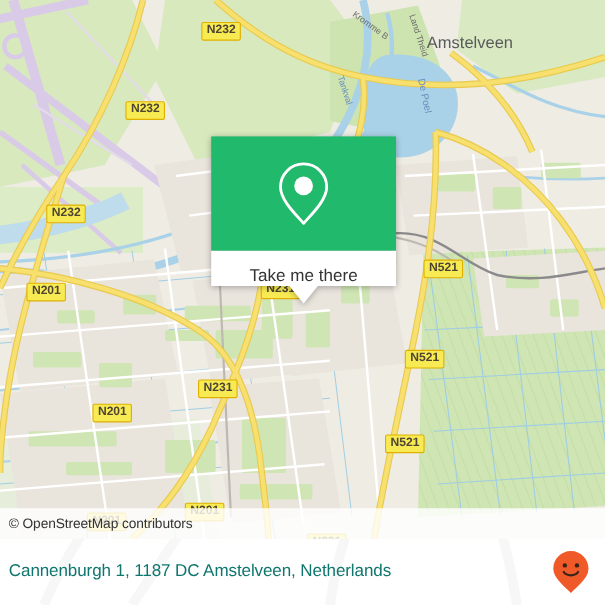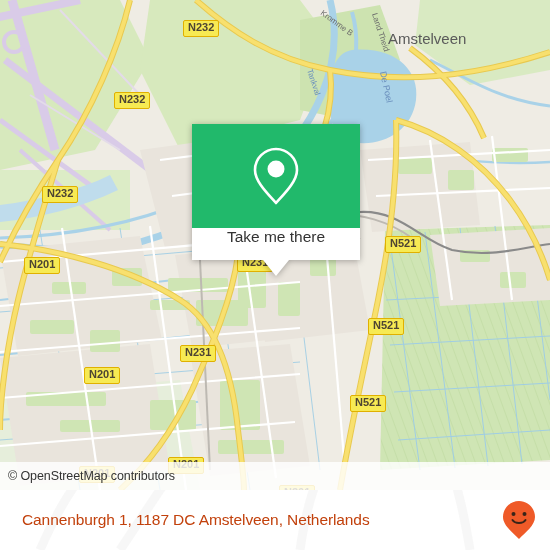--- a/index.html
+++ b/index.html
@@ -58,21 +58,21 @@
     height: 104px;
     background: #21b96b;
     display: flex;
     align-items: center;
     justify-content: center;
   }
   #popup-body {
     height: 32px;
     background: #ffffff;
     display: flex;
-    align-items: flex-start;
+    align-items: flex-end;
     justify-content: center;
   }
   #popup-label {
     font-size: 15.5px;
     color: #333333;
   }
   #popup-tail {
     position: absolute;
     left: 50%;
     top: 136px;
@@ -97,23 +97,23 @@
   }
   #footer-watermark {
     position: absolute;
     left: 0; top: -240px;
     width: 550px; height: 300px;
     opacity: 0.055;
     pointer-events: none;
   }
   #address {
     position: relative;
-    margin-left: 22px;
+    margin-left: 8px;
     font-size: 15.5px;
-    color: #c2410c;
+    color: #0f766e;
     letter-spacing: -0.1px;
     white-space: nowrap;
   }
   #brand {
     position: absolute;
     right: 14px;
     top: 50%;
     transform: translateY(-50%);
     display: flex;
     align-items: center;

